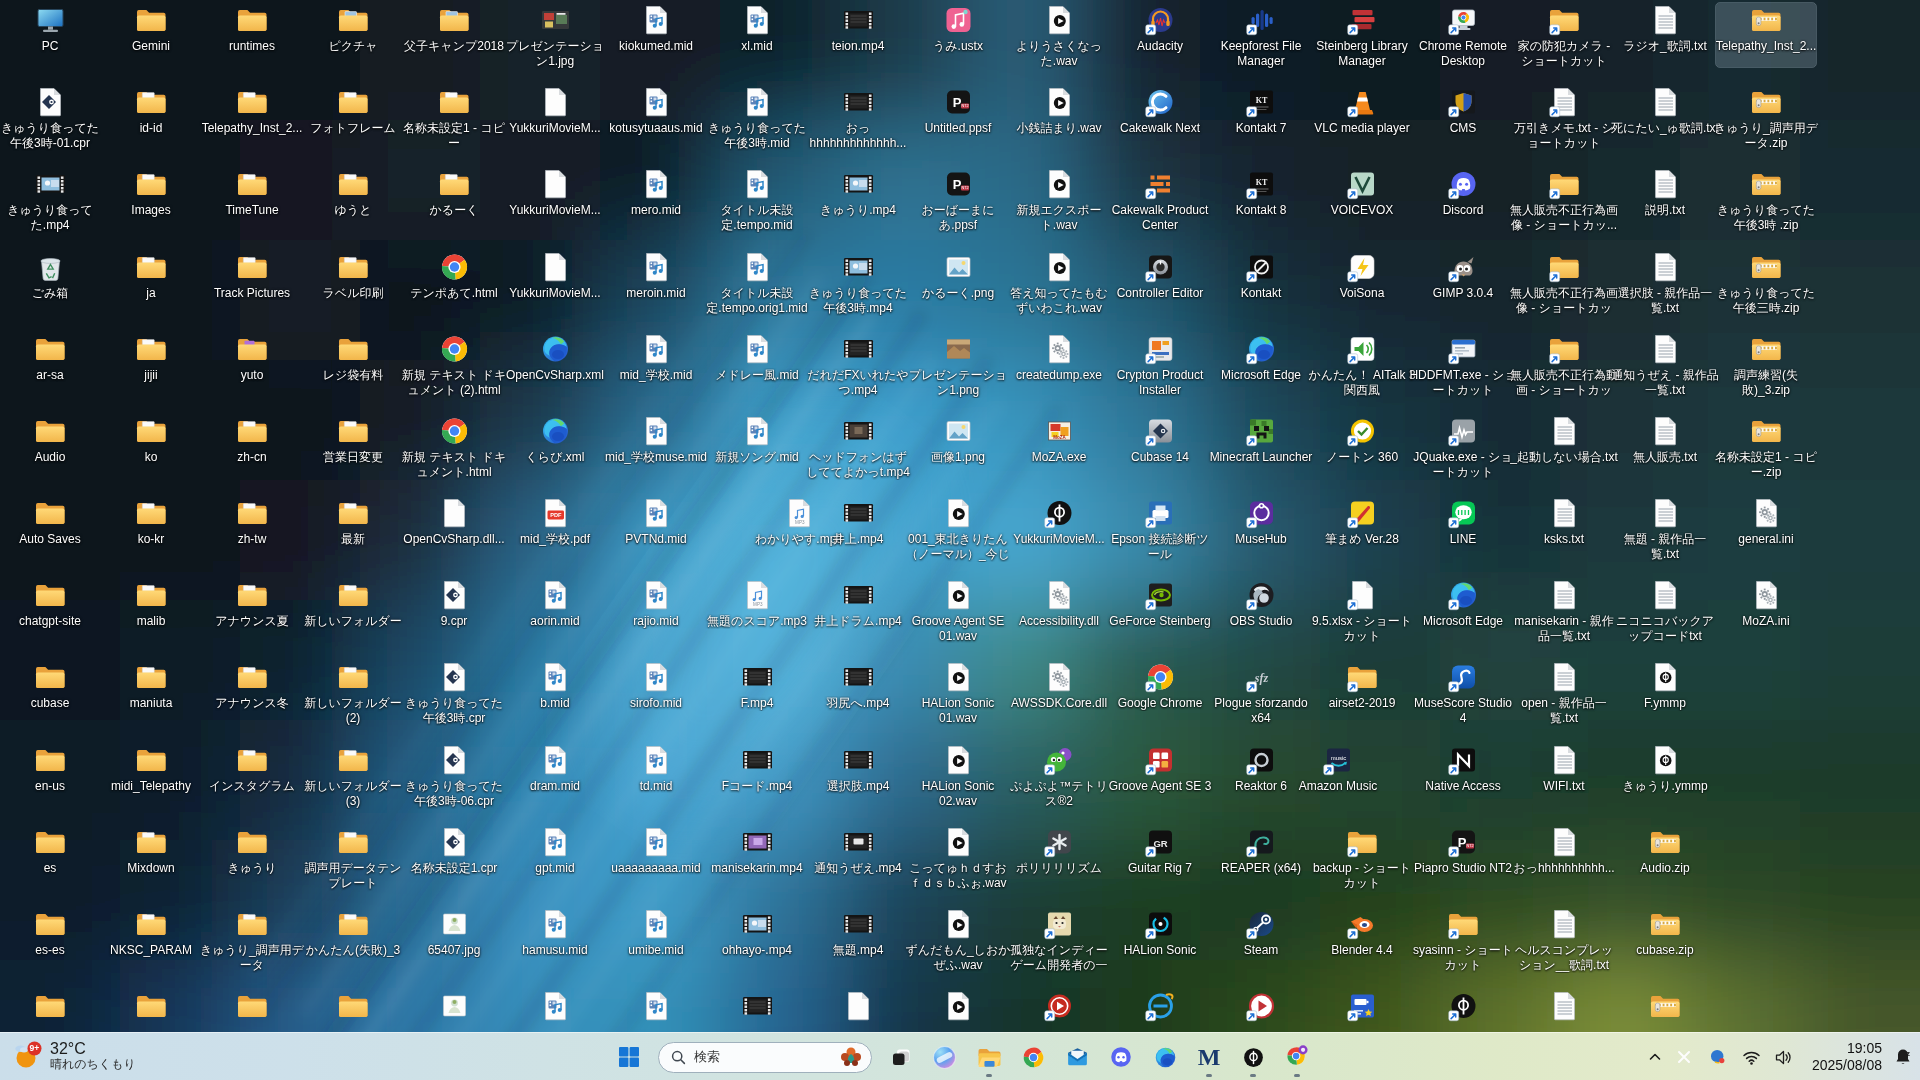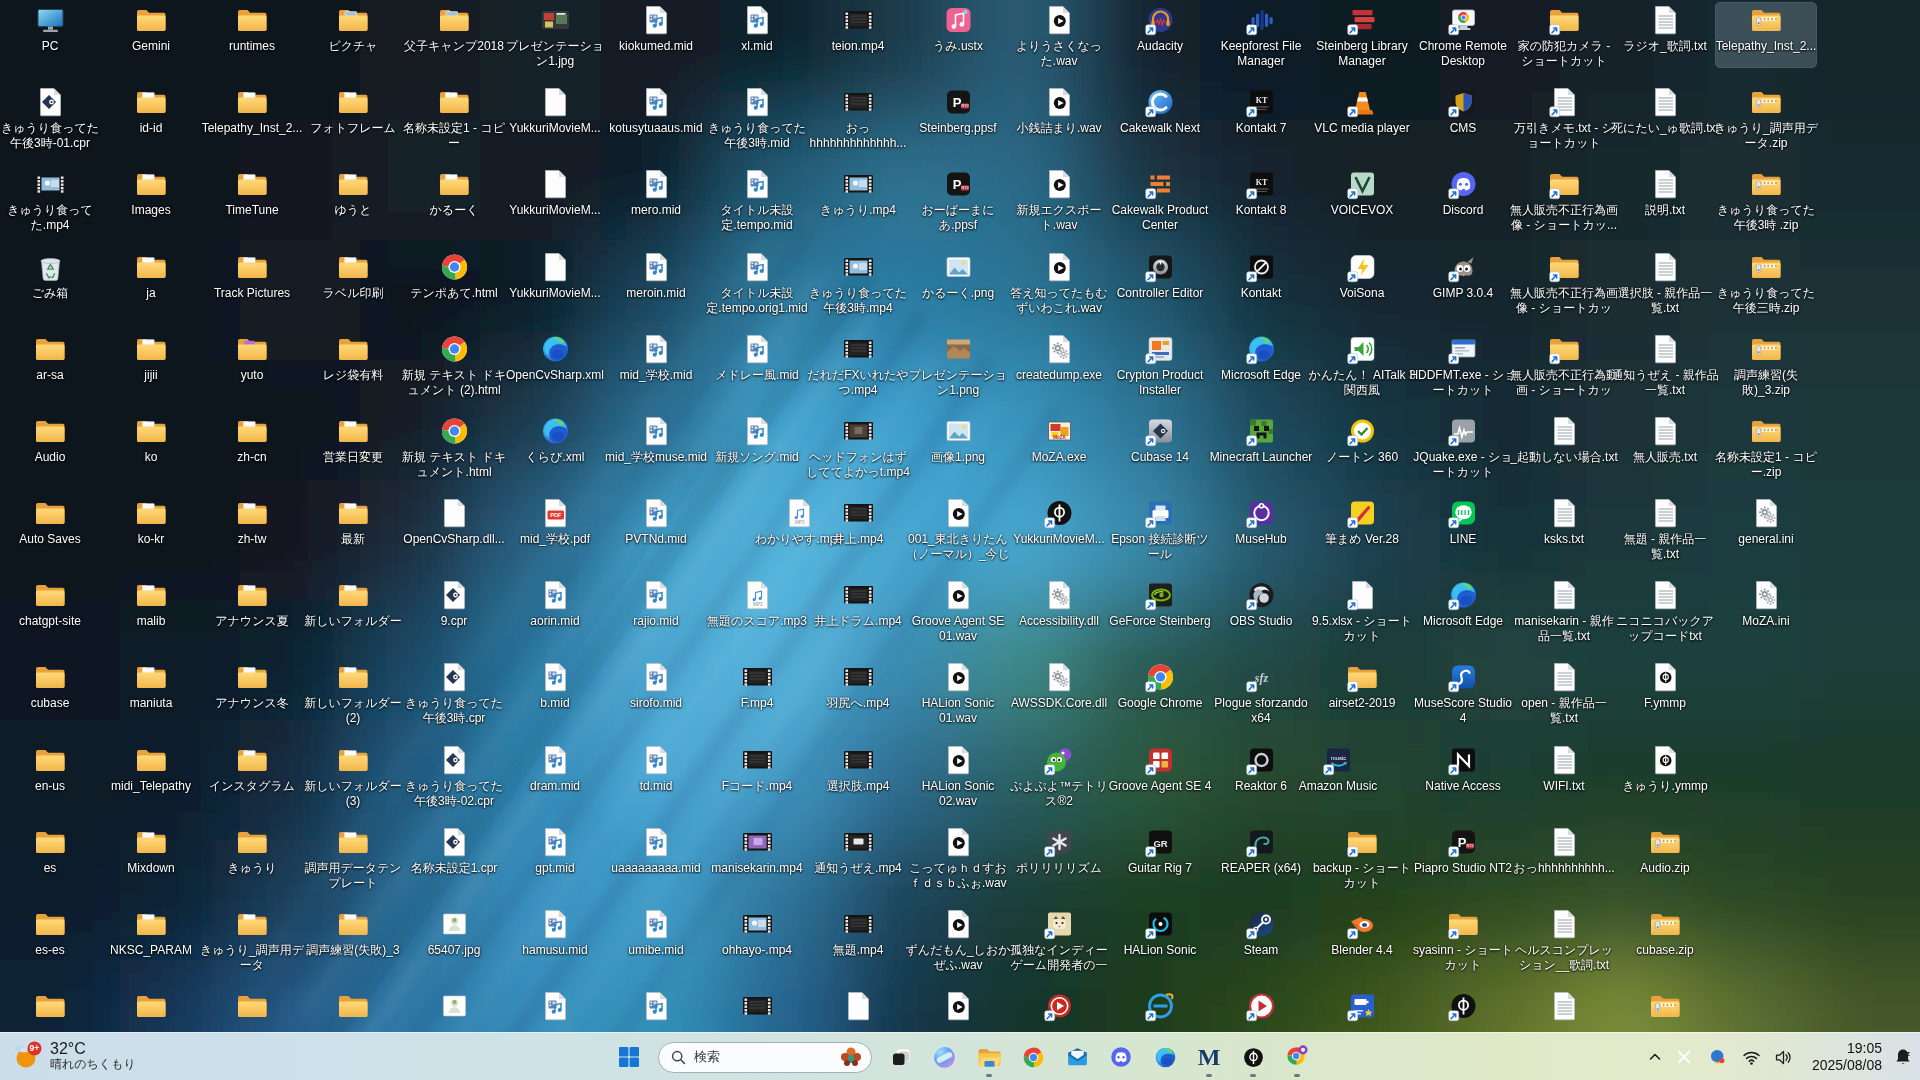--- a/index.html
+++ b/index.html
@@ -1192,21 +1192,21 @@
 <div class="cell" style="left:297px;top:826px">
     <svg class="ic" viewBox="0 0 32 32">
       <use href="#s_fi"></use>
     </svg>
     <div class="lb">調声用データテンプレート</div>
   </div>
 <div class="cell" style="left:297px;top:908px">
     <svg class="ic" viewBox="0 0 32 32">
       <use href="#s_fi"></use>
     </svg>
-    <div class="lb">調声練習(失敗)_3</div>
+    <div class="lb">かんたん(失敗)_3</div>
   </div>
 <div class="cell" style="left:297px;top:990px">
     <svg class="ic" viewBox="0 0 32 32">
       <use href="#s_fo"></use>
     </svg>
   </div>
 <div class="cell" style="left:398px;top:4px">
     <svg class="ic" viewBox="0 0 32 32">
       <use href="#s_fiI"></use>
     </svg>
@@ -1257,21 +1257,21 @@
 <div class="cell" style="left:398px;top:661px">
     <svg class="ic" viewBox="0 0 32 32">
       <use href="#s_cpr"></use>
     </svg>
     <div class="lb">きゅうり食ってた午後3時.cpr</div>
   </div>
 <div class="cell" style="left:398px;top:744px">
     <svg class="ic" viewBox="0 0 32 32">
       <use href="#s_cpr"></use>
     </svg>
-    <div class="lb">きゅうり食ってた午後3時-02.cpr</div>
+    <div class="lb">きゅうり食ってた午後3時-06.cpr</div>
   </div>
 <div class="cell" style="left:398px;top:826px">
     <svg class="ic" viewBox="0 0 32 32">
       <use href="#s_cpr"></use>
     </svg>
     <div class="lb">名称未設定1.cpr</div>
   </div>
 <div class="cell" style="left:398px;top:908px">
     <svg class="ic" viewBox="0 0 32 32">
       <use href="#s_imgC"></use>
@@ -1594,21 +1594,21 @@
 <div class="cell" style="left:902px;top:4px">
     <svg class="ic" viewBox="0 0 32 32">
       <use href="#s_ustx"></use>
     </svg>
     <div class="lb">うみ.ustx</div>
   </div>
 <div class="cell" style="left:902px;top:86px">
     <svg class="ic" viewBox="0 0 32 32">
       <use href="#s_ppsf"></use>
     </svg>
-    <div class="lb">Steinberg.ppsf</div>
+    <div class="lb">Untitled.ppsf</div>
   </div>
 <div class="cell" style="left:902px;top:168px">
     <svg class="ic" viewBox="0 0 32 32">
       <use href="#s_ppsf"></use>
     </svg>
     <div class="lb">おーばーまにあ.ppsf</div>
   </div>
 <div class="cell" style="left:902px;top:251px">
     <svg class="ic" viewBox="0 0 32 32">
       <use href="#s_img"></use>
@@ -1811,21 +1811,21 @@
       <use href="#s_chrome"></use>
       <use href="#s_arrow"></use>
     </svg>
     <div class="lb">Google Chrome</div>
   </div>
 <div class="cell" style="left:1104px;top:744px">
     <svg class="ic" viewBox="0 0 32 32">
       <use href="#s_gase5"></use>
       <use href="#s_arrow"></use>
     </svg>
-    <div class="lb">Groove Agent SE 4</div>
+    <div class="lb">Groove Agent SE 3</div>
   </div>
 <div class="cell" style="left:1104px;top:826px">
     <svg class="ic" viewBox="0 0 32 32">
       <use href="#s_gr7"></use>
       <use href="#s_arrow"></use>
     </svg>
     <div class="lb">Guitar Rig 7</div>
   </div>
 <div class="cell" style="left:1104px;top:908px">
     <svg class="ic" viewBox="0 0 32 32">

